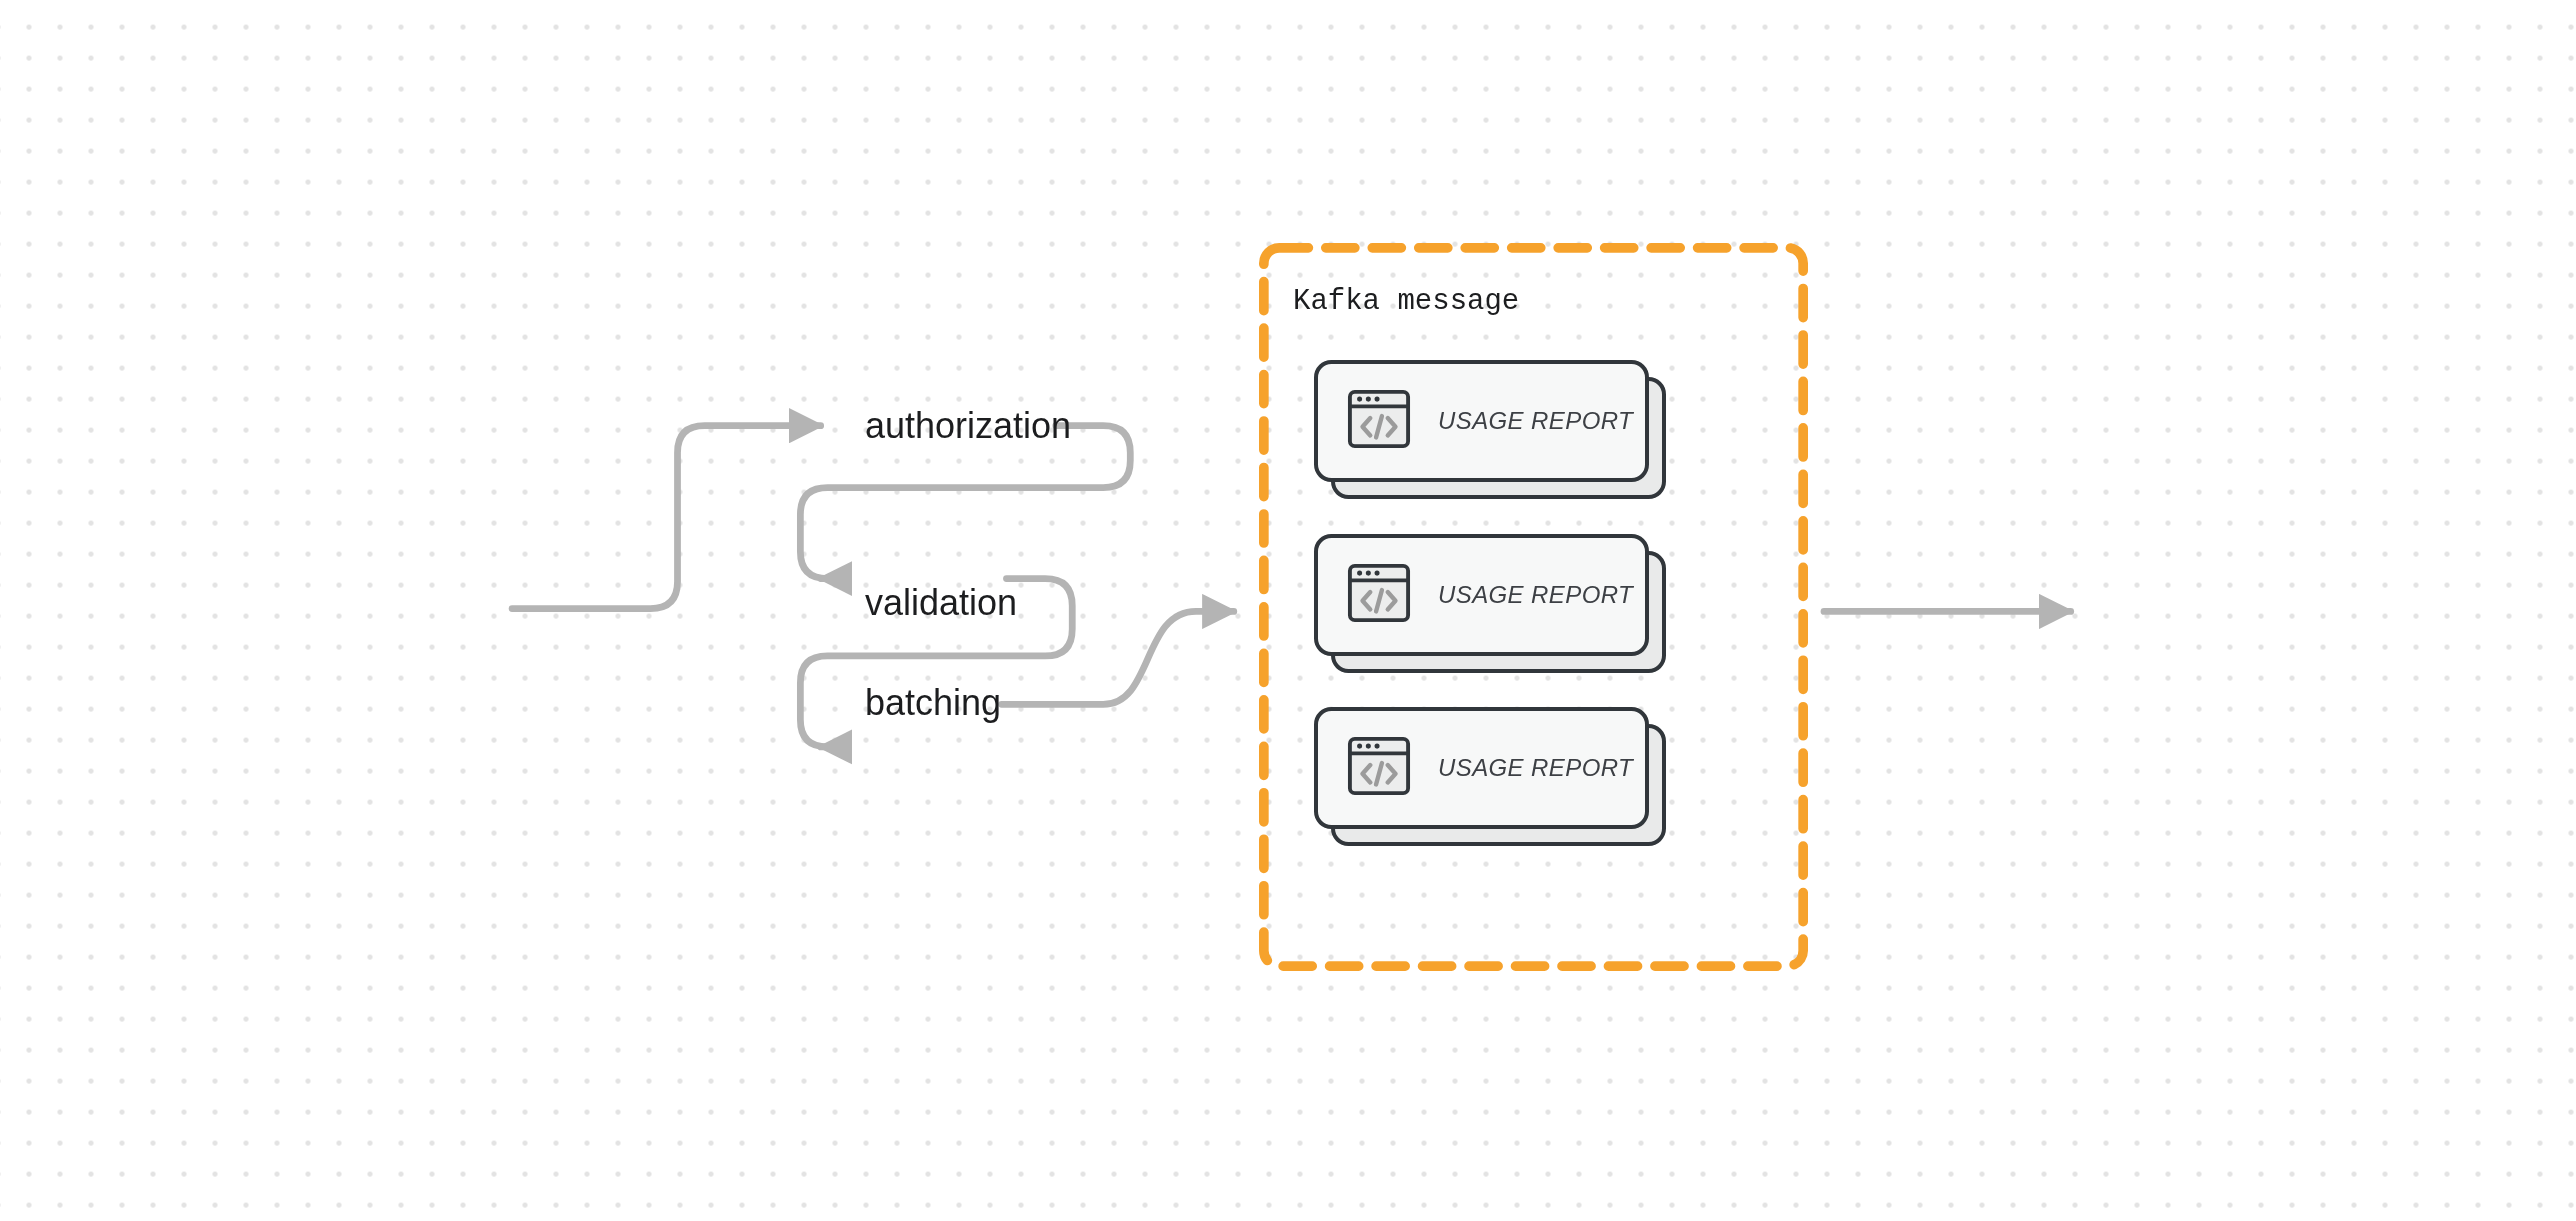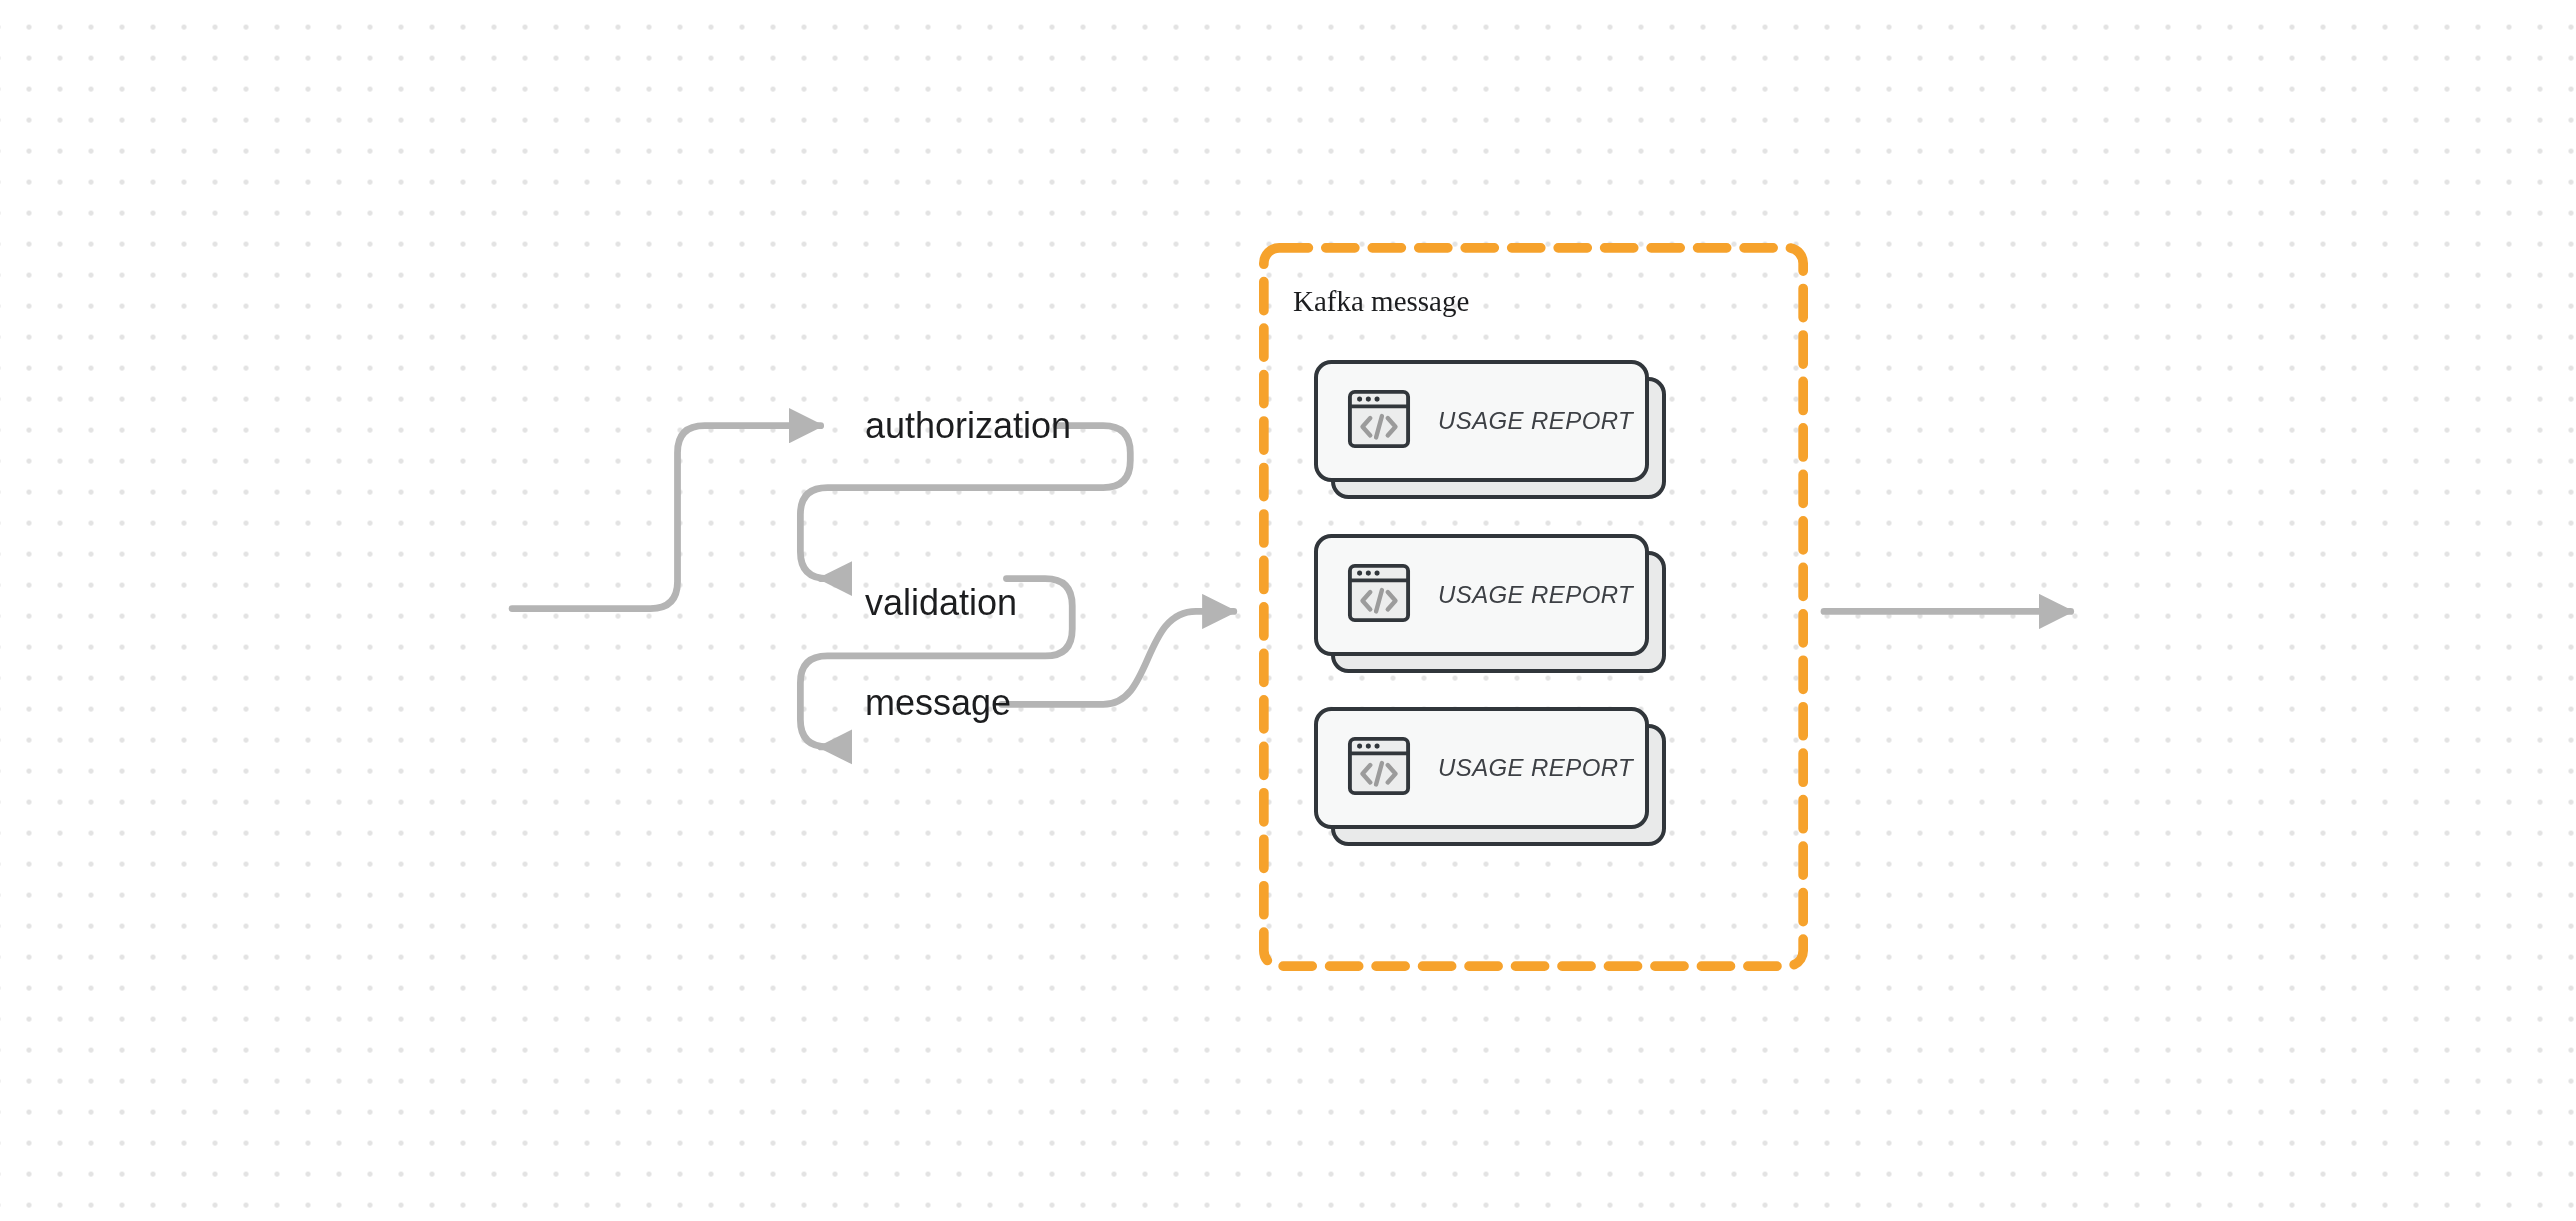--- a/index.html
+++ b/index.html
@@ -73,21 +73,21 @@
     width: 100%;
     height: 100%;
     overflow: visible;
   }
   #group-title {
     position: absolute;
     left: 34px;
     top: 42px;
     font-size: 29px;
     color: #1c1d1f;
-    font-family: Liberation Serif, serif;
+    font-family: Liberation Mono, monospace;
     white-space: nowrap;
   }
 
   
   .report-card {
     position: absolute;
     width: 351px;
     height: 112px;
   }
   .report-card .card-back {
@@ -164,21 +164,21 @@
 
     <path d="M 1040 598 L 1080 598 Q 1108 598 1108 626 L 1108 650 Q 1108 678 1080 678 L 855 678 Q 827 678 827 706 L 827 744 Q 827 772 855 772 L 848 772" fill="none" stroke="#b4b4b4" stroke-width="7" stroke-linecap="round" marker-end="url(#arrow)"></path>
 
     <path d="M 1035 728 L 1140 728 C 1192 728 1180 632 1236 632 L 1275 632" fill="none" stroke="#b4b4b4" stroke-width="7" stroke-linecap="round" marker-end="url(#arrow)"></path>
 
     <path d="M 1885 632 L 2140 632" fill="none" stroke="#b4b4b4" stroke-width="7" stroke-linecap="round" marker-end="url(#arrow)"></path>
   </svg>
 
   <div class="edge-label" style="left:865px; top:426px;">authorization</div>
   <div class="edge-label" style="left:865px; top:603px;">validation</div>
-  <div class="edge-label" style="left:865px; top:703px;">message</div>
+  <div class="edge-label" style="left:865px; top:703px;">batching</div>
 
 
   <div id="kafka-group">
     <svg class="dash-svg" viewBox="0 0 567 752" preserveAspectRatio="none">
       <rect x="5" y="5" width="557" height="742" rx="16" ry="16" fill="none" stroke="#f6a22c" stroke-width="10" stroke-dasharray="30 18" stroke-linecap="round"></rect>
     </svg>
     <div id="group-title">Kafka message</div>
 
     <div class="report-card" style="left:55px; top:117px;">
       <div class="card-back"></div>

